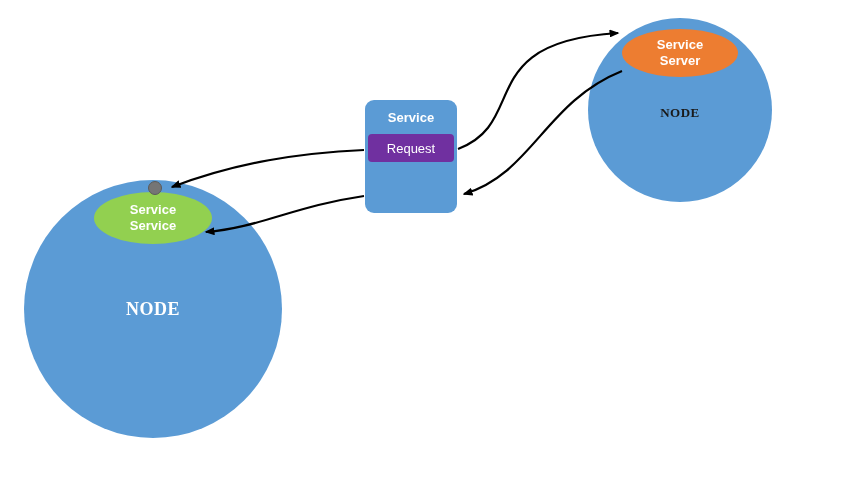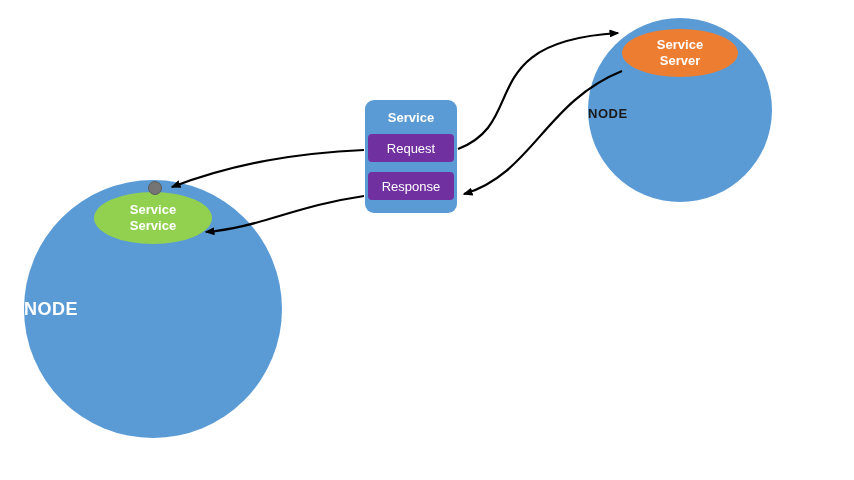--- a/index.html
+++ b/index.html
@@ -21,22 +21,23 @@
     width: 854px; height: 480px;
     pointer-events: none;
     z-index: 3;
   }
   .circle {
     position: absolute;
     border-radius: 50%;
     background: var(--node-blue, #5b9bd5);
     display: flex;
     align-items: center;
-    justify-content: flex-start;
+    justify-content: center;
     z-index: 1;
+    font-family: Liberation Serif, serif;
   }
   .left-node {
     left: 24px; top: 180px;
     width: 258px; height: 258px;
   }
   .right-node {
     left: 588px; top: 18px;
     width: 184px; height: 184px;
   }
   .node-label-left {
@@ -151,16 +152,15 @@
   <div class="dot"></div>
 
   <div class="ellipse server-ellipse">
     <span>Service</span>
     <span>Server</span>
   </div>
 
   <div class="service-box">
     <div class="service-title">Service</div>
     <div class="pill">Request</div>
-    <div class="pill">Response</div>
   </div>
 
 </div>
 
 </body></html>

